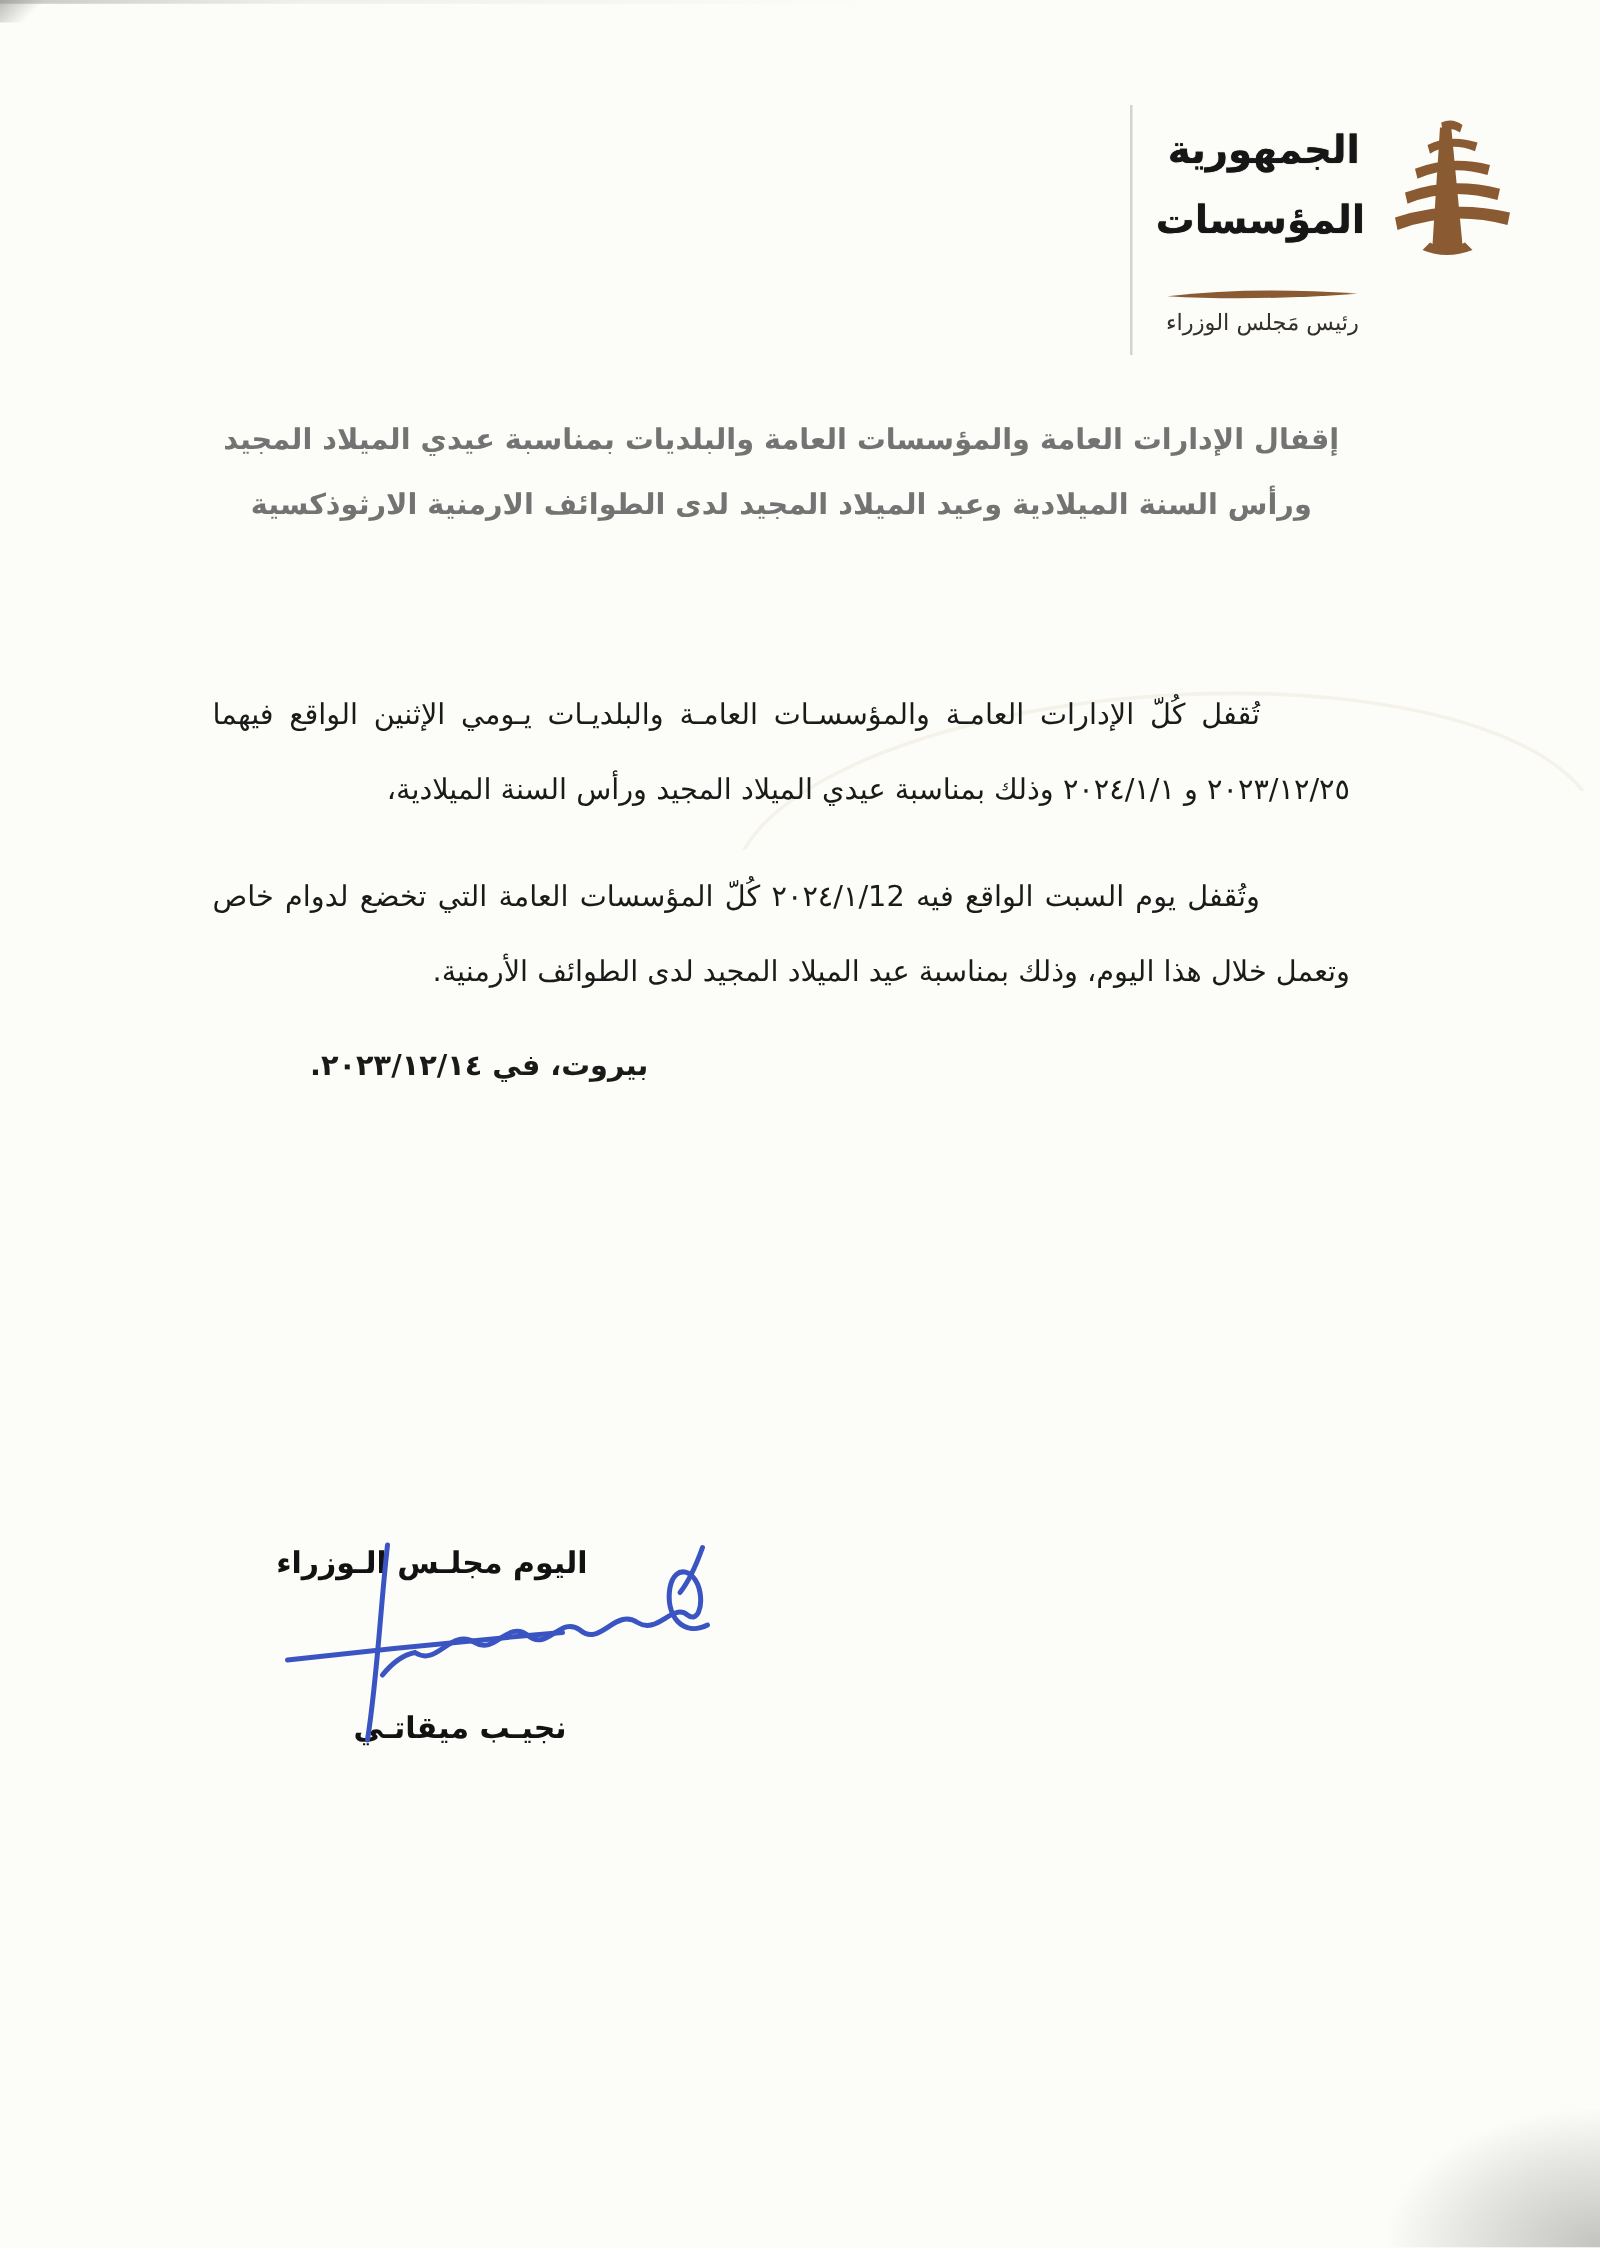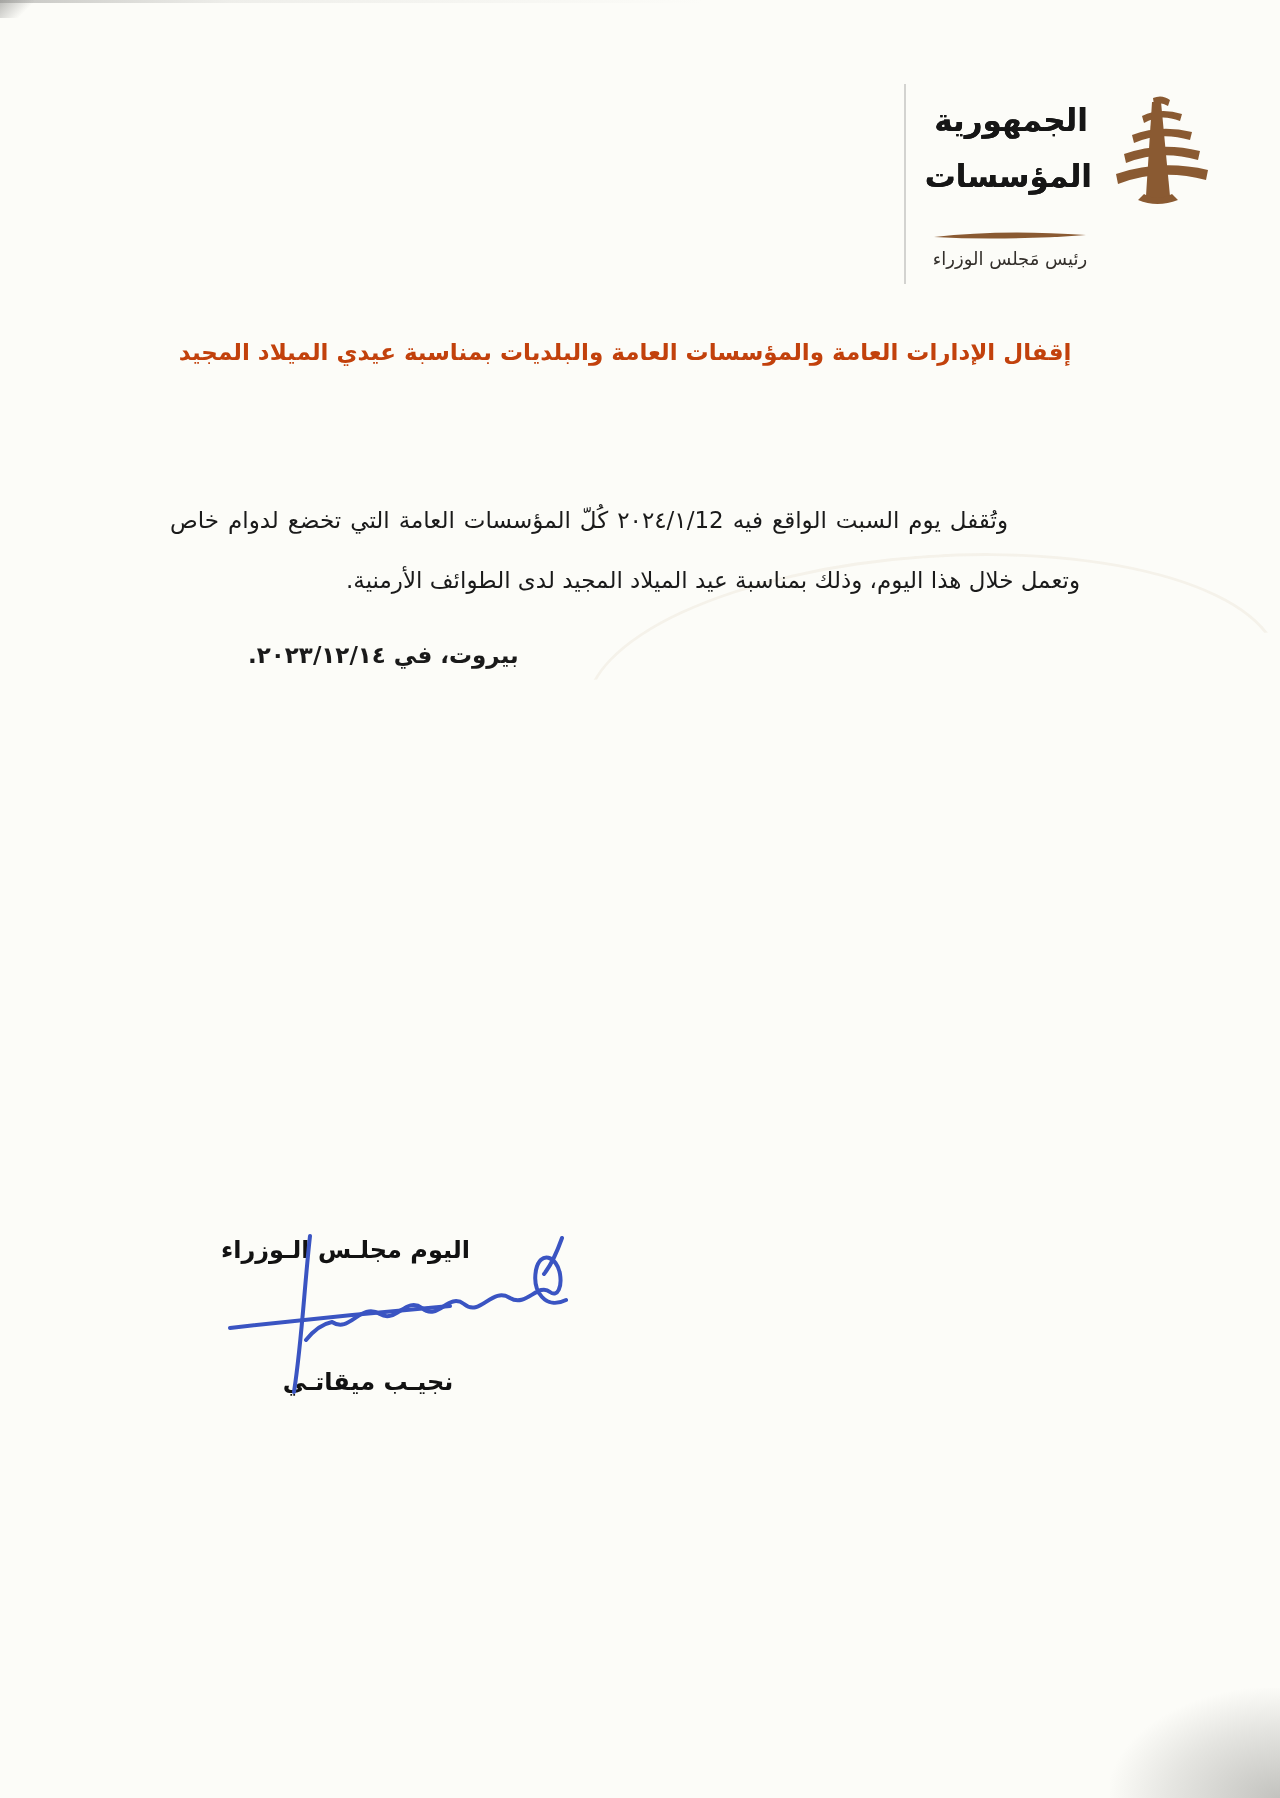--- a/index.html
+++ b/index.html
@@ -43,21 +43,21 @@
   }
 
   
   .memo{position:absolute;left:170px;top:326px;width:910px;direction:rtl;}
   .memo-title{
     text-align:center;font-weight:bold;font-size:23px;color:#121212;
     margin:0 0 28px 0;
   }
   .memo-subject{
     text-align:center;font-weight:bold;font-size:23px;line-height:52px;
-    color:#c2410c;margin:0;
+    color:#737373;margin:0;
   }
   .paragraphs{margin-top:112px;}
   .paragraphs p{
     font-size:23px;line-height:60px;margin:0 0 26px 0;
     text-align:justify;text-align-last:right;
     text-indent:72px;color:#1a1a1a;
   }
   .date-line{
     margin-top:32px;margin-left:0;
     text-align:left;direction:rtl;
@@ -114,23 +114,25 @@
       <path d="M2 7 Q 70 -1 154 5 Q 70 11 2 7 Z" fill="#8a5a32"></path>
     </svg>
 
     <div class="office-line">رئيس مَجلس الوزراء</div>
   </header>
 
   <main class="memo">
 
     <div class="memo-subject">
       <div>إقفال الإدارات العامة والمؤسسات العامة والبلديات بمناسبة عيدي الميلاد المجيد</div>
+      <div>ورأس السنة الميلادية وعيد الميلاد المجيد لدى الطوائف الارمنية الارثوذكسية</div>
     </div>
 
     <div class="paragraphs">
+      <p>تُقفل كُلّ الإدارات العامـة والمؤسسـات العامـة والبلديـات يـومي الإثنين الواقع فيهما ٢٠٢٣/١٢/٢٥ و ٢٠٢٤/١/١ وذلك بمناسبة عيدي الميلاد المجيد ورأس السنة الميلادية،</p>
       <p>وتُقفل يوم السبت الواقع فيه ٢٠٢٤/١/12 كُلّ المؤسسات العامة التي تخضع لدوام خاص وتعمل خلال هذا اليوم، وذلك بمناسبة عيد الميلاد المجيد لدى الطوائف الأرمنية.</p>
     </div>
 
     <div class="date-line">
       <span>بيروت، في ٢٠٢٣/١٢/١٤.</span>
     </div>
   </main>
 
   <section class="sig-block">
     <div class="sig-title">اليوم مجلـس الـوزراء</div>

